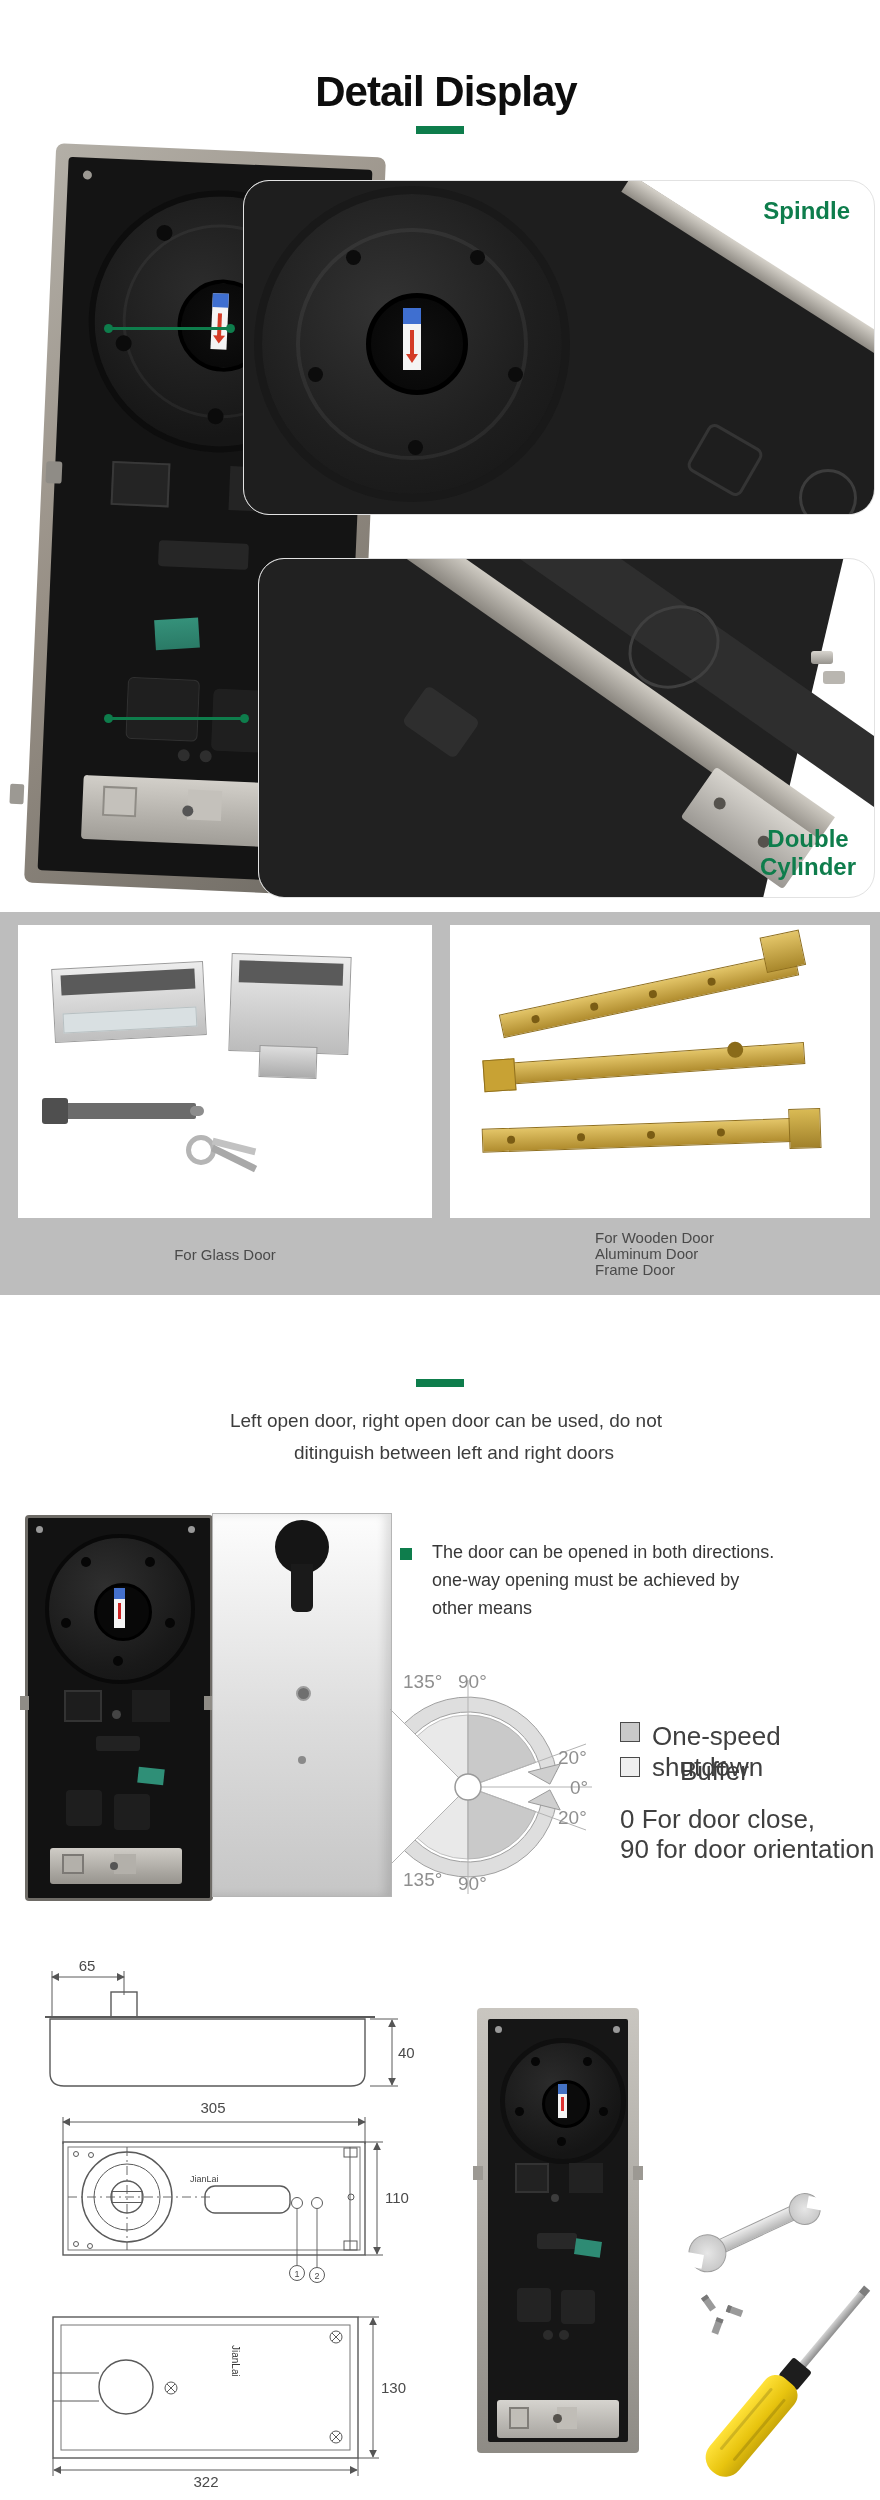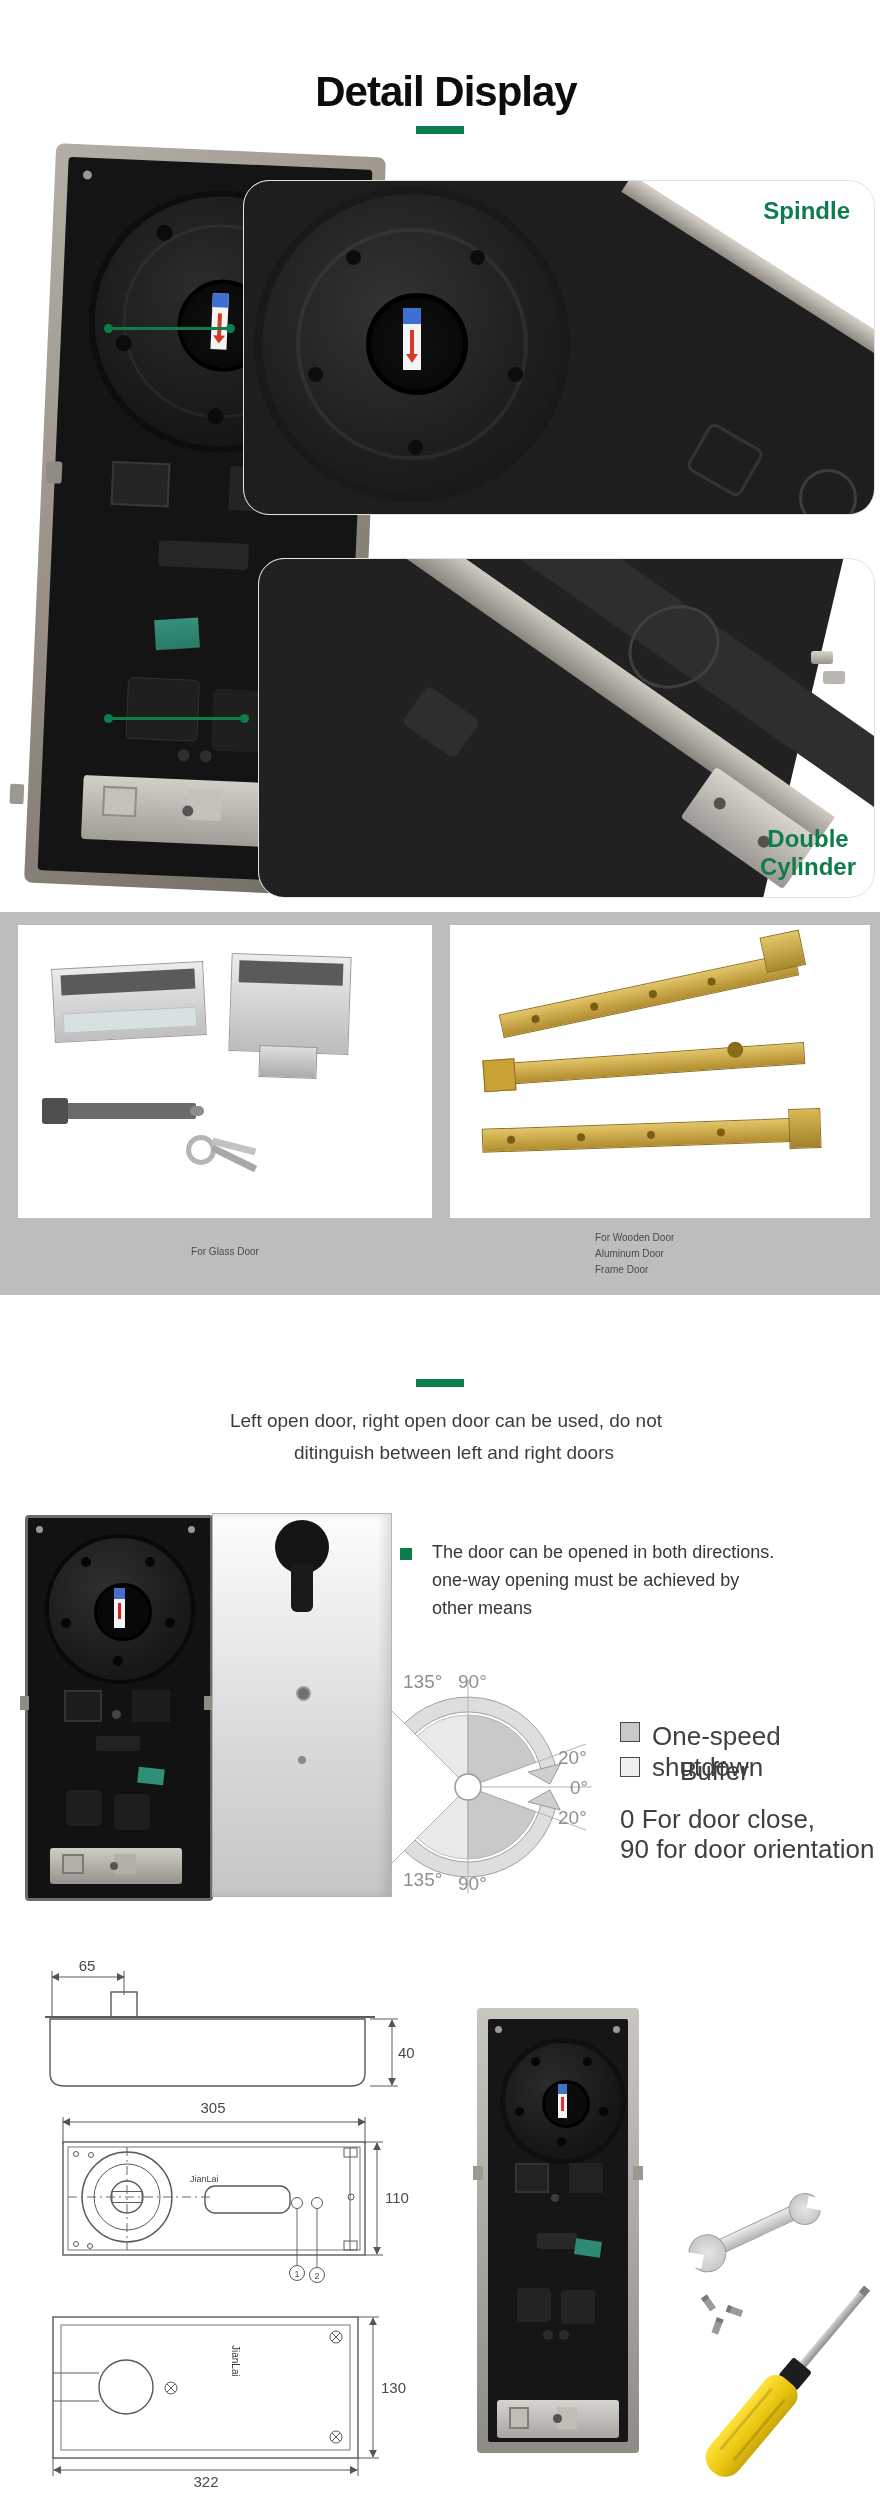--- a/index.html
+++ b/index.html
@@ -6,21 +6,21 @@
   .page{position:relative;width:880px;height:2500px;background:#fff;overflow:hidden;
         font-family:"Liberation Sans", sans-serif;padding-left:12px;}
   .abs{position:absolute;}
   .h1{font-size:42px;font-weight:800;letter-spacing:-1px;color:#0d0d0d;text-align:center;width:100%;}
   .green-bar{background:#0e7d4c;height:8px;width:48px;}
   .green-label{color:#0e7d4c;font-weight:700;font-size:24px;line-height:28px;}
   .callout-line{background:#0e7d4c;height:2.5px;}
   .callout-dot{width:9px;height:9px;border-radius:50%;background:#0e7d4c;}
   .photo-panel{background:#fff;border:1px solid #e2e2e2;border-radius:26px;overflow:hidden;margin-left:28px;}
   .grey-band{background:#bdbdbd;}
-  .caption{font-size:10px;color:#4a4a4a;}
+  .caption{font-size:15px;color:#4a4a4a;}
   .subtitle{font-size:19px;color:#3c3c3c;text-align:center;width:100%;}
   .body-text{font-size:18px;color:#373737;line-height:28px;}
   .angle-label{font-size:19px;color:#8f8f8f;}
   .legend-label{font-size:26px;color:#3f3f3f;}
   .swatch{width:18px;height:18px;border:1.5px solid #4a4a4a;}
   .metal{background:linear-gradient(135deg,#b3afa7 0%,#978f85 45%,#6f6b64 100%);}
   .gold{background:linear-gradient(180deg,#e3c568,#b08c2e);border:1px solid #8f6f1e;}
   svg text{font-family:"Liberation Sans", sans-serif;}
 </style>
 </head>

